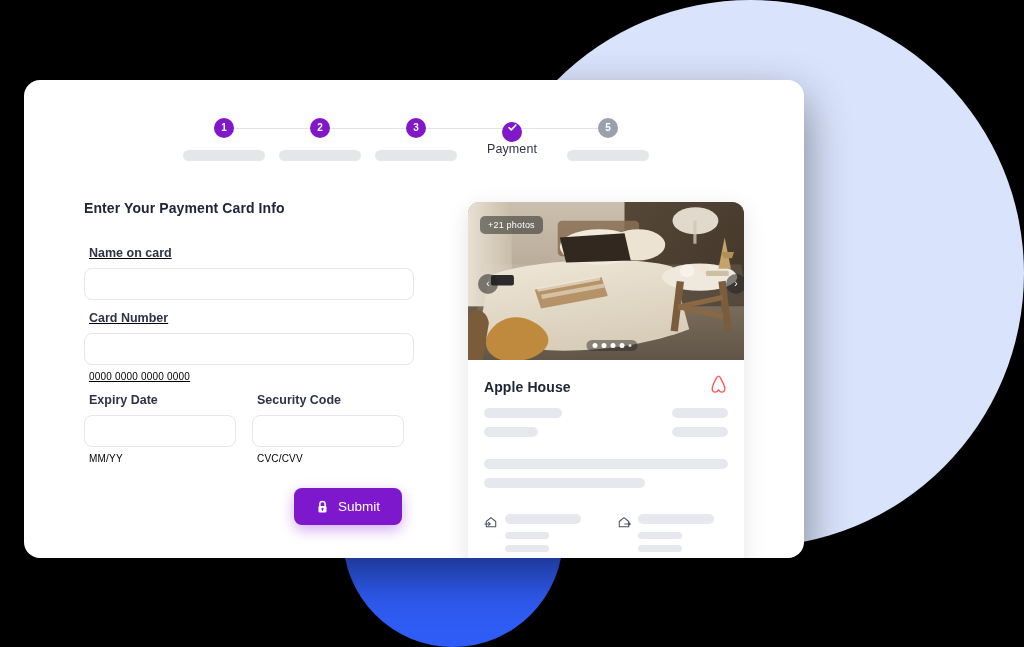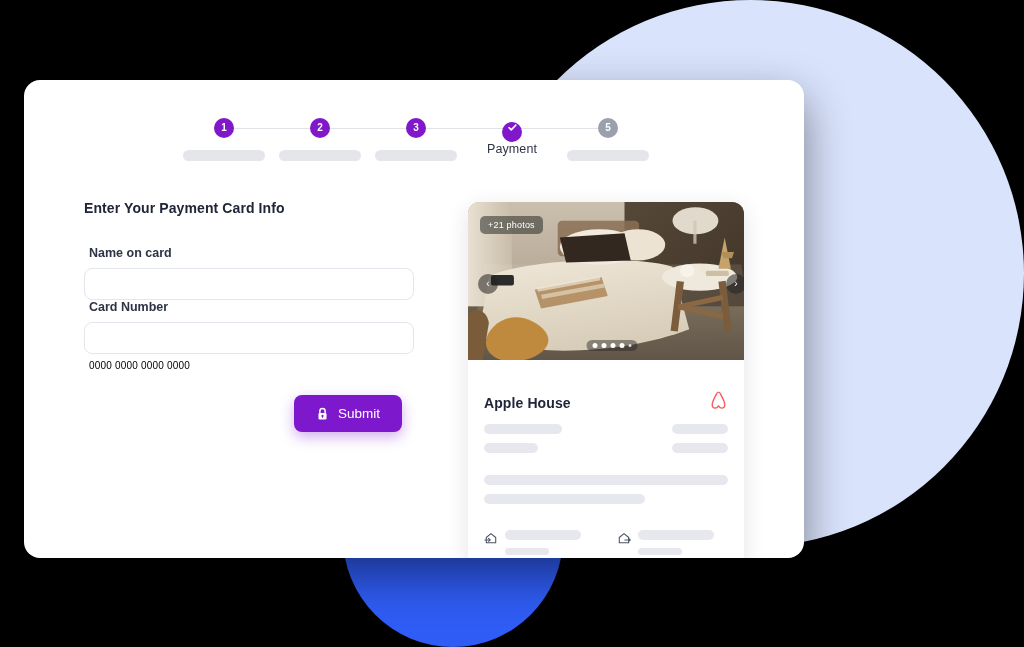--- a/index.html
+++ b/index.html
@@ -117,21 +117,21 @@
     top: 120px;
     width: 330px;
   }
   .form-title {
     font-size: 14px;
     font-weight: bold;
     color: #202637;
     margin: 0 0 30px 0;
     letter-spacing: .1px;
   }
-  .field { margin-bottom: 0; }
+  .field { margin-bottom: 11px; text-decoration: underline; }
   .field-label {
     font-size: 12.5px;
     font-weight: bold;
     color: #2e3445;
     margin: 0 0 8px 5px;
     display: block;
   }
   .field-input {
     width: 100%;
     height: 32px;
@@ -237,21 +237,21 @@
     border-radius: 8px;
     padding: 3px 6px;
   }
   .dot {
     width: 5px; height: 5px;
     border-radius: 50%;
     background: #ffffff;
   }
   .dot.small { width: 3px; height: 3px; background: rgba(255,255,255,0.8); }
 
-  .listing-body { padding: 30px 16px 0 16px; }
+  .listing-body { padding: 14px 16px 0 16px; }
   .listing-head {
     display: flex;
     align-items: center;
     justify-content: space-between;
   }
   .listing-title {
     font-size: 14px;
     font-weight: bold;
     color: #202637;
     letter-spacing: .1px;
@@ -332,20 +332,32 @@
         <label class="field-label">Name on card</label>
         <input class="field-input" type="text" placeholder="" style="">
       </div>
 
       <div class="field">
         <label class="field-label">Card Number</label>
         <input class="field-input" type="text" placeholder="" style="">
         <span class="field-hint">0000 0000 0000 0000</span>
       </div>
 
+      <div class="row">
+        <div class="col">
+          <label class="field-label">Expiry Date</label>
+          <input class="field-input" type="text" placeholder="" style="">
+          <span class="field-hint">MM/YY</span>
+        </div>
+        <div class="col">
+          <label class="field-label">Security Code</label>
+          <input class="field-input" type="text" placeholder="" style="">
+          <span class="field-hint">CVC/CVV</span>
+        </div>
+      </div>
 
       <div class="submit-row">
         <button class="submit-btn">
           <span>
             <svg width="13" height="14" viewBox="0 0 14 16">
               <path d="M4 7 V4.6 a3 3 0 0 1 6 0 V7" stroke="#ffffff" stroke-width="1.7" fill="none" stroke-linecap="round"></path>
               <rect x="2.4" y="6.8" width="9.2" height="7.6" rx="1.6" fill="#ffffff"></rect>
               <circle cx="7" cy="10.2" r="1.25" fill="#7d18cd"></circle>
               <rect x="6.45" y="10.2" width="1.1" height="2.2" fill="#7d18cd"></rect>
             </svg>

